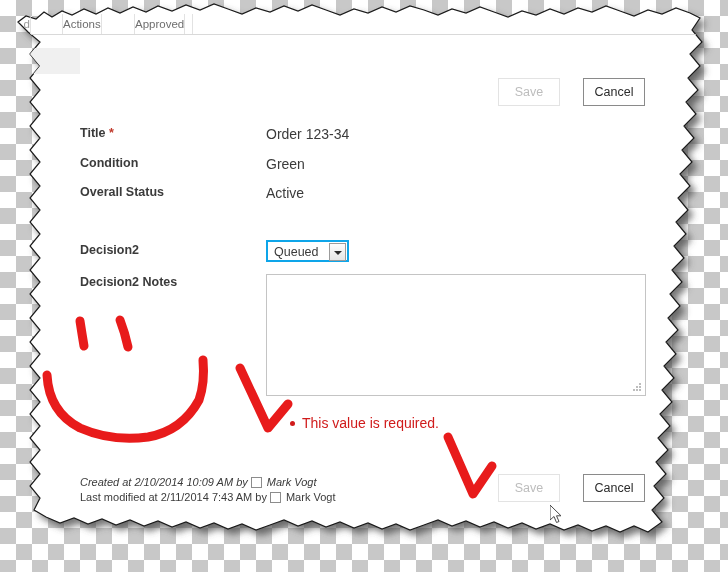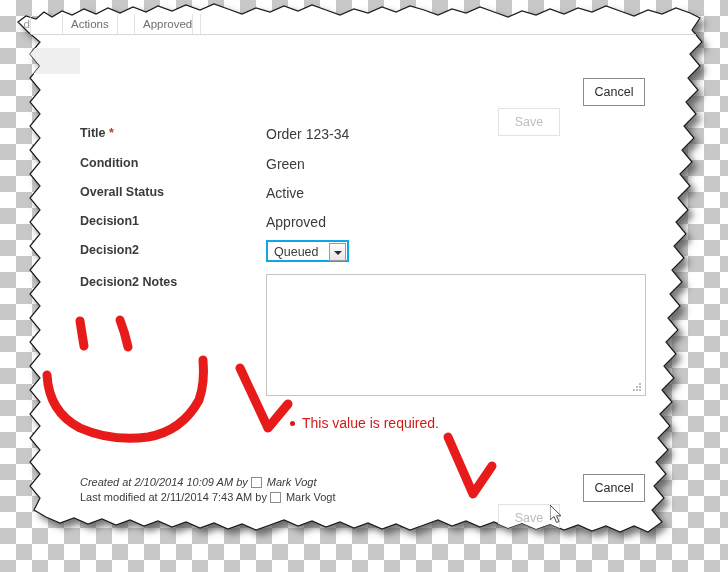--- a/index.html
+++ b/index.html
@@ -47,21 +47,21 @@
     width: 728px; height: 20px;
     border-bottom: 1px solid #d9d9d9;
   }
   .tab {
     position: absolute;
     top: 0;
     height: 20px;
     line-height: 20px;
     font-size: 11.5px;
     color: #6e6e6e;
-    padding: 0 8px;
+    padding: 0 0;
     border-left: 1px solid #e2e2e2;
     border-right: 1px solid #e2e2e2;
     white-space: nowrap;
   }
   .tab.t-partial { left: 8px; width: 22px; padding: 0; color: #9a9a9a; text-align: right; border-left: none; overflow: hidden; }
   .tab.t-actions { left: 62px; }
   .tab.t-spelling { left: 134px; }
   .tab-spacer {
     position: absolute;
     left: 192px; top: 0;
@@ -86,21 +86,20 @@
     font-size: 12.5px;
     background: #ffffff;
   }
   .btn.enabled {
     border: 1px solid #8a8a8a;
     color: #2b2b2b;
   }
   .btn.disabled {
     border: 1px solid #e3e3e3;
     color: #bdbdbd;
-    margin-top: 30px;
   }
   .btn-save-top   { left: 498px; top: 78px; width: 62px; }
   .btn-cancel-top { left: 583px; top: 78px; width: 62px; }
   .btn-save-bot   { left: 498px; top: 474px; width: 62px; }
   .btn-cancel-bot { left: 583px; top: 474px; width: 62px; }
 
   
   .form-row {
     position: absolute;
     left: 80px;
@@ -322,24 +321,20 @@
     <div class="form-row row-status">
       <span class="f-label">Overall Status</span>
       <span class="f-value">Active</span>
     </div>
 
     <div class="form-row row-cond">
       <span class="f-label">Condition</span>
       <span class="f-value">Green</span>
     </div>
 
-    <div class="form-row row-dec1">
-      <span class="f-label">Decision1</span>
-      <span class="f-value">Approved</span>
-    </div>
 
     <div class="form-row row-dec2">
       <span class="f-label">Decision2</span>
       <div class="ddl">
         <span class="ddl-text">Queued</span>
         <span class="ddl-btn">
           <span class="ddl-arrow"></span>
         </span>
       </div>
     </div>

